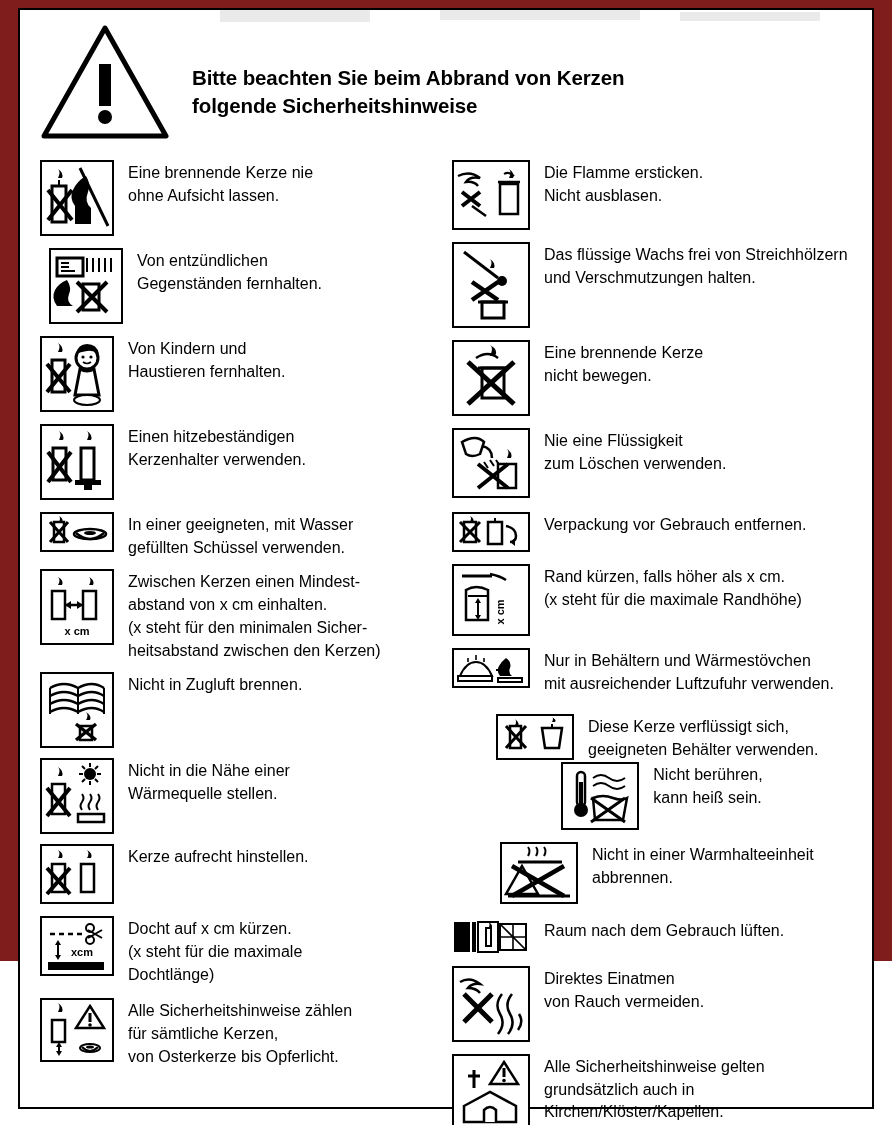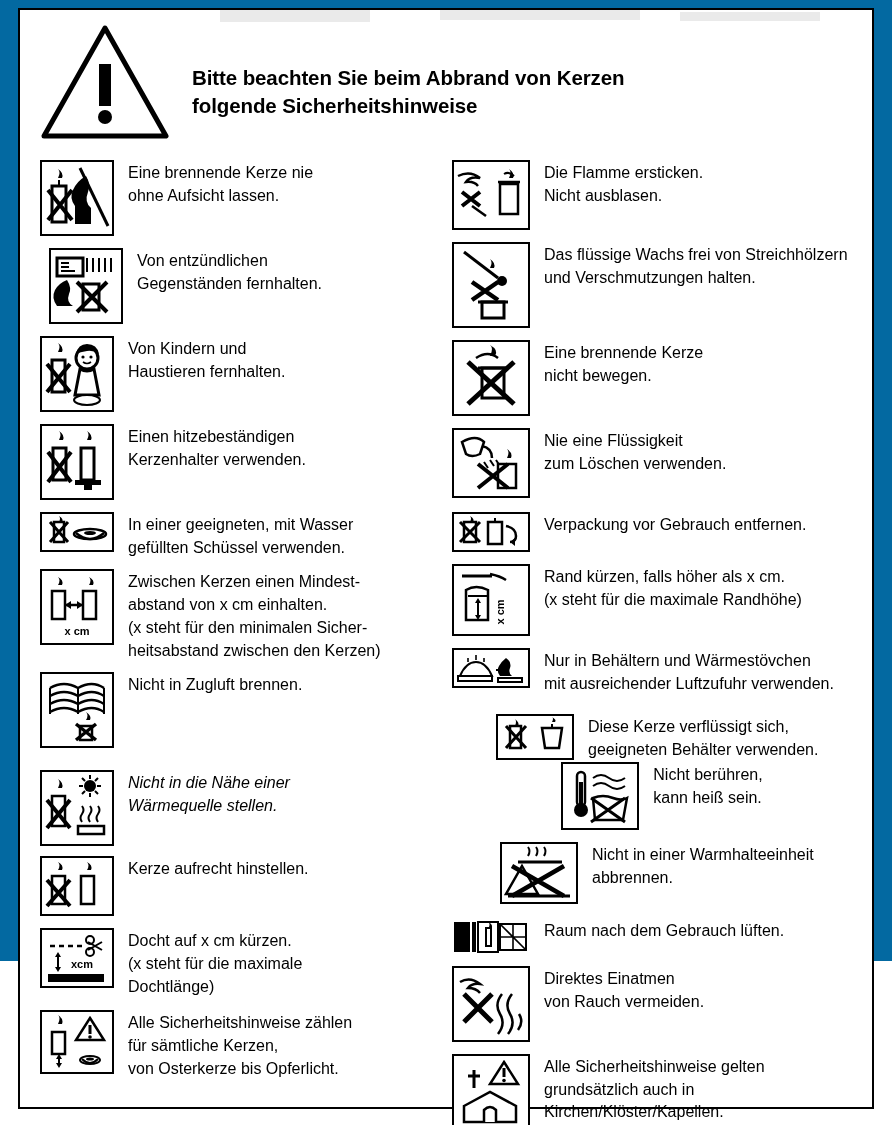--- a/index.html
+++ b/index.html
@@ -11,21 +11,21 @@
     width: 892px;
     height: 1125px;
     font-family: "Liberation Sans", sans-serif;
     color: #000000;
     overflow: hidden;
   }
   .page {
     position: relative;
     width: 892px;
     height: 961px;
-    background: #0369a1;
+    background: #7f1d1d;
     box-sizing: border-box;
   }
   .frame {
     position: absolute;
     left: 18px;
     top: 8px;
     width: 856px;
     height: 1101px;
     border: 2px solid #000;
     box-sizing: border-box;
@@ -244,21 +244,21 @@
               </g>
               <path d="M8 14 v26 M36 14 v26 M62 14 v26" stroke="#000" stroke-width="2"></path>
               <path d="M44 46 q3 -5 0 -8 q6 4 4 8z" fill="#000"></path>
               <rect x="38" y="52" width="12" height="14" fill="#fff" stroke="#000" stroke-width="2.5"></rect>
               <path d="M34 50 L54 66 M54 50 L34 66" stroke="#000" stroke-width="3.5"></path>
             </svg>
           </div>
           <div class="row-text">Nicht in Zugluft brennen.</div>
         </div>
 
-        <div class="row" style="margin-top:22px;font-style:italic;">
+        <div class="row" style="margin-top:10px;">
           <div class="icon-box" style="width:74px;height:76px;">
             <svg width="70" height="72" viewBox="0 0 70 72">
               <path d="M16 16 q3 -6 0 -9 q6 4 4 9z" fill="#000"></path>
               <rect x="10" y="24" width="13" height="30" fill="#fff" stroke="#000" stroke-width="2.5"></rect>
               <path d="M5 28 L28 56 M28 28 L5 56" stroke="#000" stroke-width="4"></path>
               <circle cx="48" cy="14" r="6" fill="#000"></circle>
               <g stroke="#000" stroke-width="2">
                 <path d="M48 3 v4 M48 21 v4 M37 14 h4 M55 14 h4 M40 6 l3 3 M53 19 l3 3 M56 6 l-3 3 M43 19 l-3 3"></path>
               </g>
               <g stroke="#000" stroke-width="2" fill="none">

